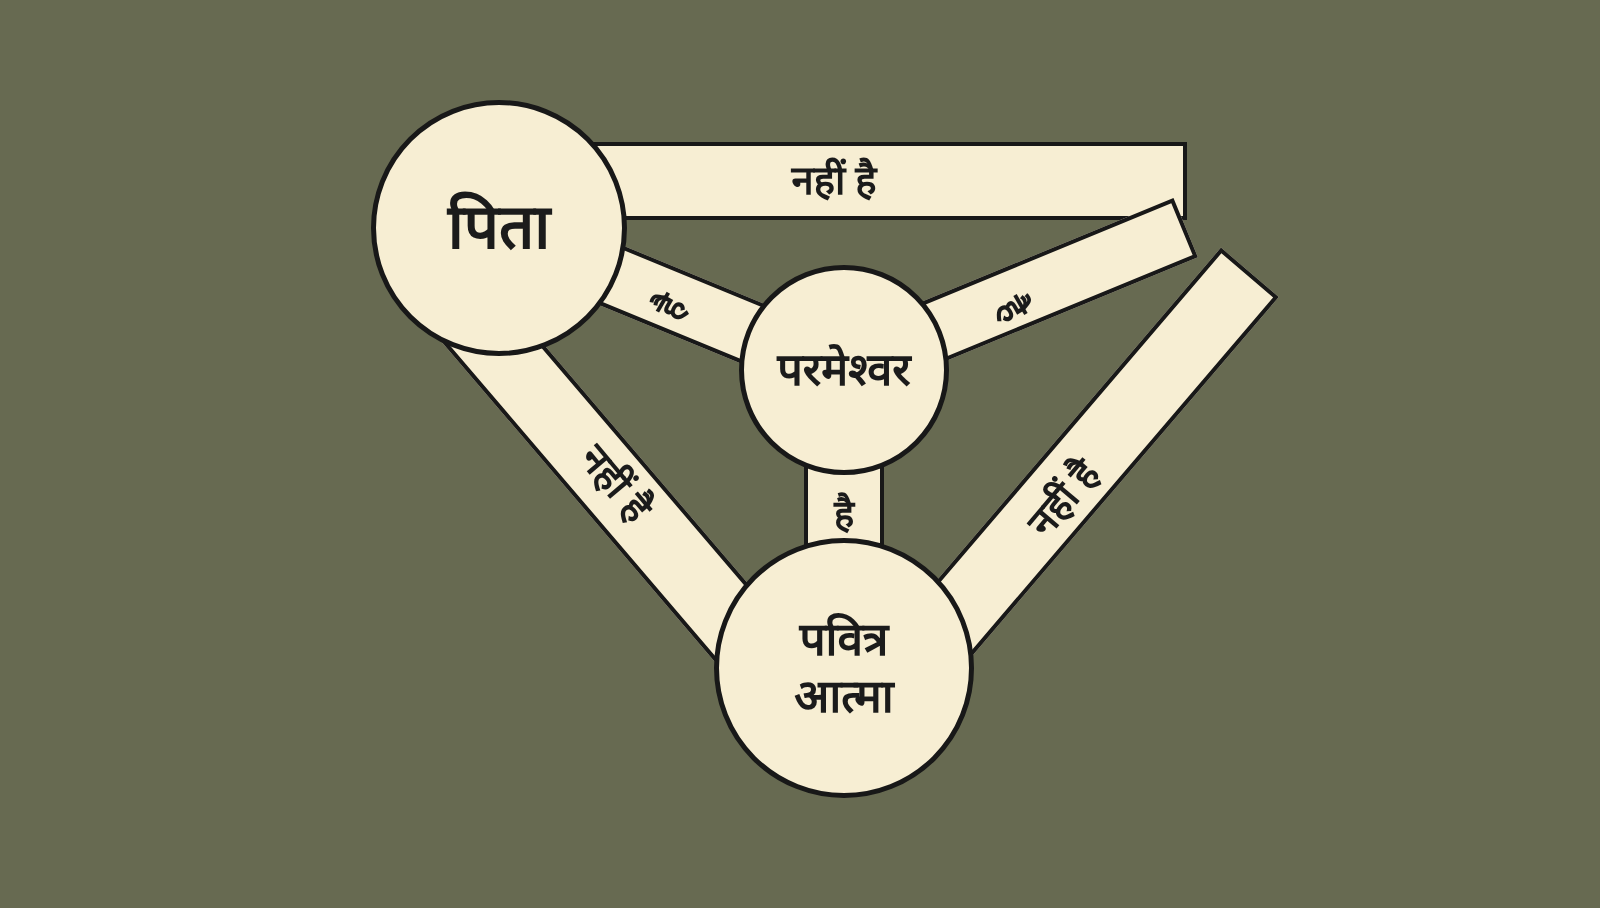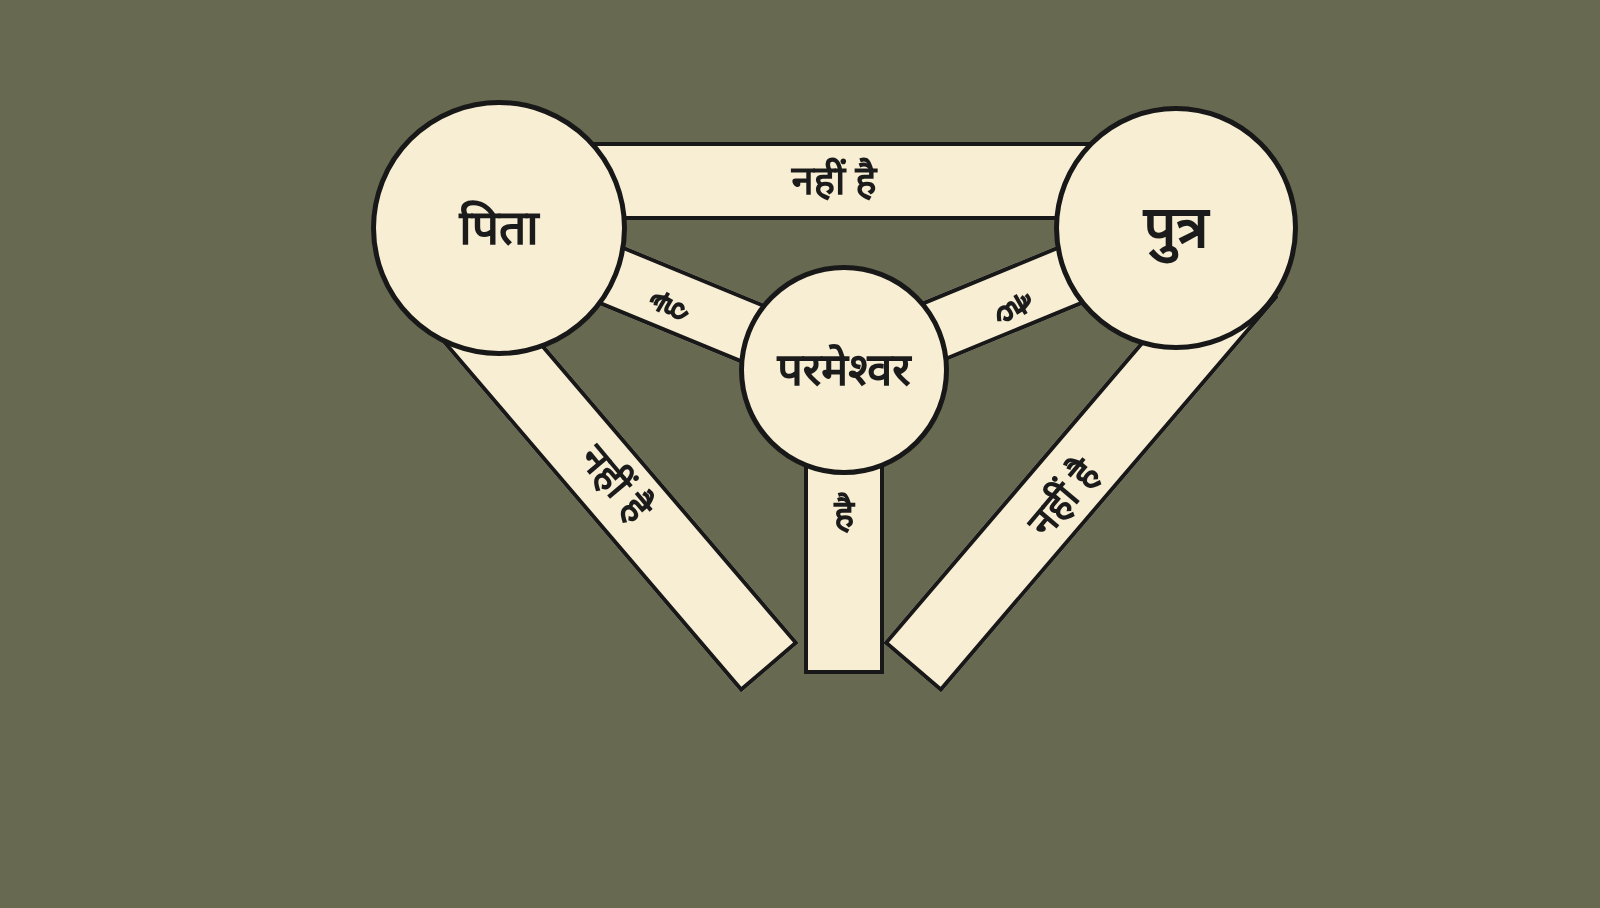--- a/index.html
+++ b/index.html
@@ -72,25 +72,25 @@
 
   <div class="edge-label" style="left:1018px; top:497px; font-size:40px; transform:translate(-50%,-50%) rotate(-50deg);">नहीं है</div>
 
   <div class="edge-label" style="left:625px; top:306px; font-size:38px; transform:translate(-50%,-50%) rotate(-60deg);">है</div>
 
   <div class="edge-label" style="left:970px; top:308px; font-size:38px; transform:translate(-50%,-50%) rotate(60deg);">है</div>
 
   <div class="edge-label" style="left:800px; top:512px; font-size:38px; transform:translate(-50%,-50%);">है</div>
 
   <div class="circle" style="left:327px; top:100px; width:256px; height:256px;">
-    <div class="node-label" style="font-size:48px;">पिता</div>
+    <div class="node-label" style="font-size:62px;">पिता</div>
   </div>
 
-  <div class="circle" style="left:1010px; top:106px; width:244px; height:244px;">
-    <div class="node-label" style="font-size:58px;">पुत्र</div>
-  </div>
 
   <div class="circle" style="left:695px; top:265px; width:210px; height:210px;">
     <div class="node-label" style="font-size:45px;">परमेश्वर</div>
   </div>
 
+  <div class="circle" style="left:670px; top:538px; width:260px; height:260px;">
+    <div class="node-label" style="font-size:46px; width:170px;">पवित्र आत्मा</div>
+  </div>
 
 </div>
 
 </body></html>

